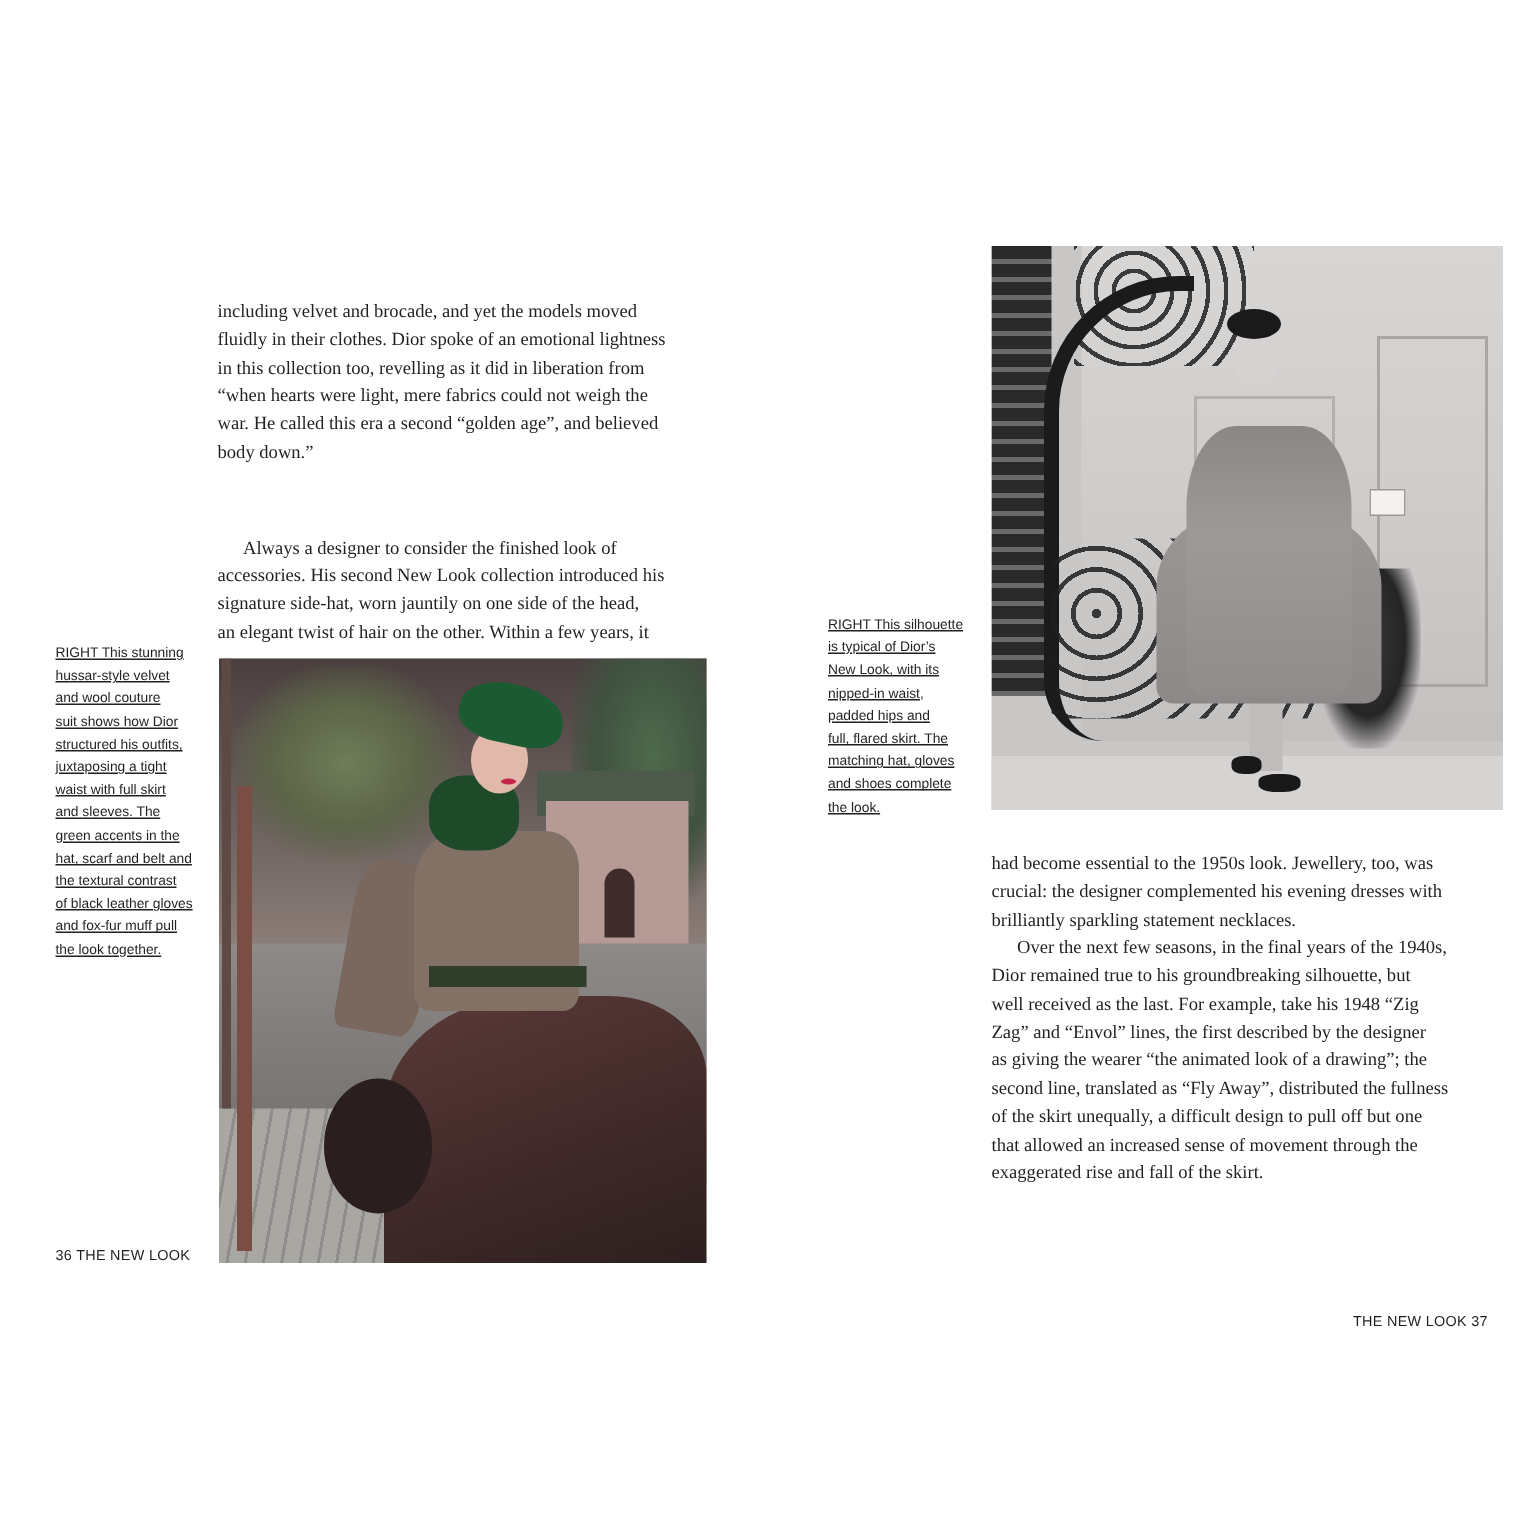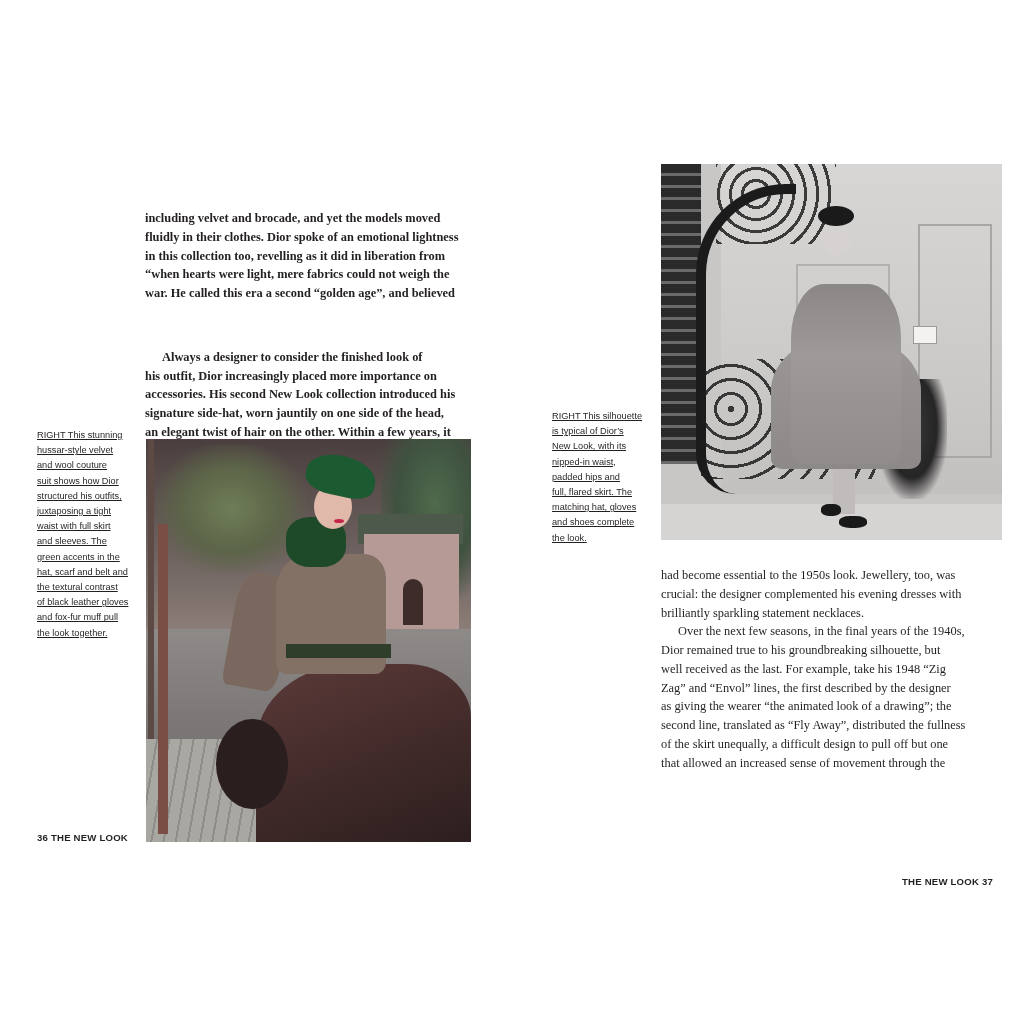--- a/index.html
+++ b/index.html
@@ -26,21 +26,20 @@
   }
   .caption .line { display: block; white-space: nowrap; text-decoration: underline; }
 
   .folio {
     position: absolute;
     font-family: "Liberation Sans", "DejaVu Sans", sans-serif;
     font-size: 9.6px;
     letter-spacing: 0.2px;
     color: #231f20;
     white-space: nowrap;
-    font-weight: bold;
   }
 
   .photo { position: absolute; overflow: hidden; }
 
   
   .photo-left {
     left: 146px; top: 439px; width: 325px; height: 403px;
     background:
       linear-gradient(180deg, rgba(60,48,46,0) 0%, rgba(60,48,46,0) 100%),
       #6b5a56;
@@ -103,31 +102,31 @@
   .photo-right .plant { position:absolute; right:55px; top:215px; width:70px; height:120px;
     background: radial-gradient(ellipse at 50% 40%, #3a3939 0%, #262525 50%, rgba(0,0,0,0) 75%); }
   .photo-right .lamp { position:absolute; right:65px; top:162px; width:22px; height:16px; background:#f3f2f1; border:1px solid #9d9a99; }
 </style>
 </head>
 <body>
 
 <div class="spread">
 
   <div>
-    <div class="body-text" style="left:145px; top:209px; width:318px;font-weight:bold;">
+    <div class="body-text" style="left:145px; top:198px; width:318px;">
       <p>
         <span class="line">including velvet and brocade, and yet the models moved</span>
         <span class="line">fluidly in their clothes. Dior spoke of an emotional lightness</span>
         <span class="line">in this collection too, revelling as it did in liberation from</span>
         <span class="line">“when hearts were light, mere fabrics could not weigh the</span>
         <span class="line">war. He called this era a second “golden age”, and believed</span>
+        <span class="line">body down.”</span>
       </p>
       <p>
         <span class="line" style="padding-left:17px;margin-top:45px;">Always a designer to consider the finished look of</span>
-        <span class="line">his outfit, Dior increasingly placed more importance on</span>
         <span class="line">accessories. His second New Look collection introduced his</span>
         <span class="line">signature side-hat, worn jauntily on one side of the head,</span>
         <span class="line">an elegant twist of hair on the other. Within a few years, it</span>
       </p>
     </div>
 
     <div class="caption" style="left:37px; top:428px; width:100px;">
       <span class="line">RIGHT This stunning</span>
       <span class="line">hussar-style velvet</span>
       <span class="line">and wool couture</span>
@@ -210,19 +209,20 @@
       </p>
       <p>
         <span class="line" style="padding-left:17px;">Over the next few seasons, in the final years of the 1940s,</span>
         <span class="line">Dior remained true to his groundbreaking silhouette, but</span>
         <span class="line">well received as the last. For example, take his 1948 “Zig</span>
         <span class="line">Zag” and “Envol” lines, the first described by the designer</span>
         <span class="line">as giving the wearer “the animated look of a drawing”; the</span>
         <span class="line">second line, translated as “Fly Away”, distributed the fullness</span>
         <span class="line">of the skirt unequally, a difficult design to pull off but one</span>
         <span class="line">that allowed an increased sense of movement through the</span>
+        <span class="line">exaggerated rise and fall of the skirt.</span>
       </p>
     </div>
 
     <div class="folio" style="left:902px; top:876px;">THE NEW LOOK  37</div>
   </div>
 
 </div>
 
 </body></html>

